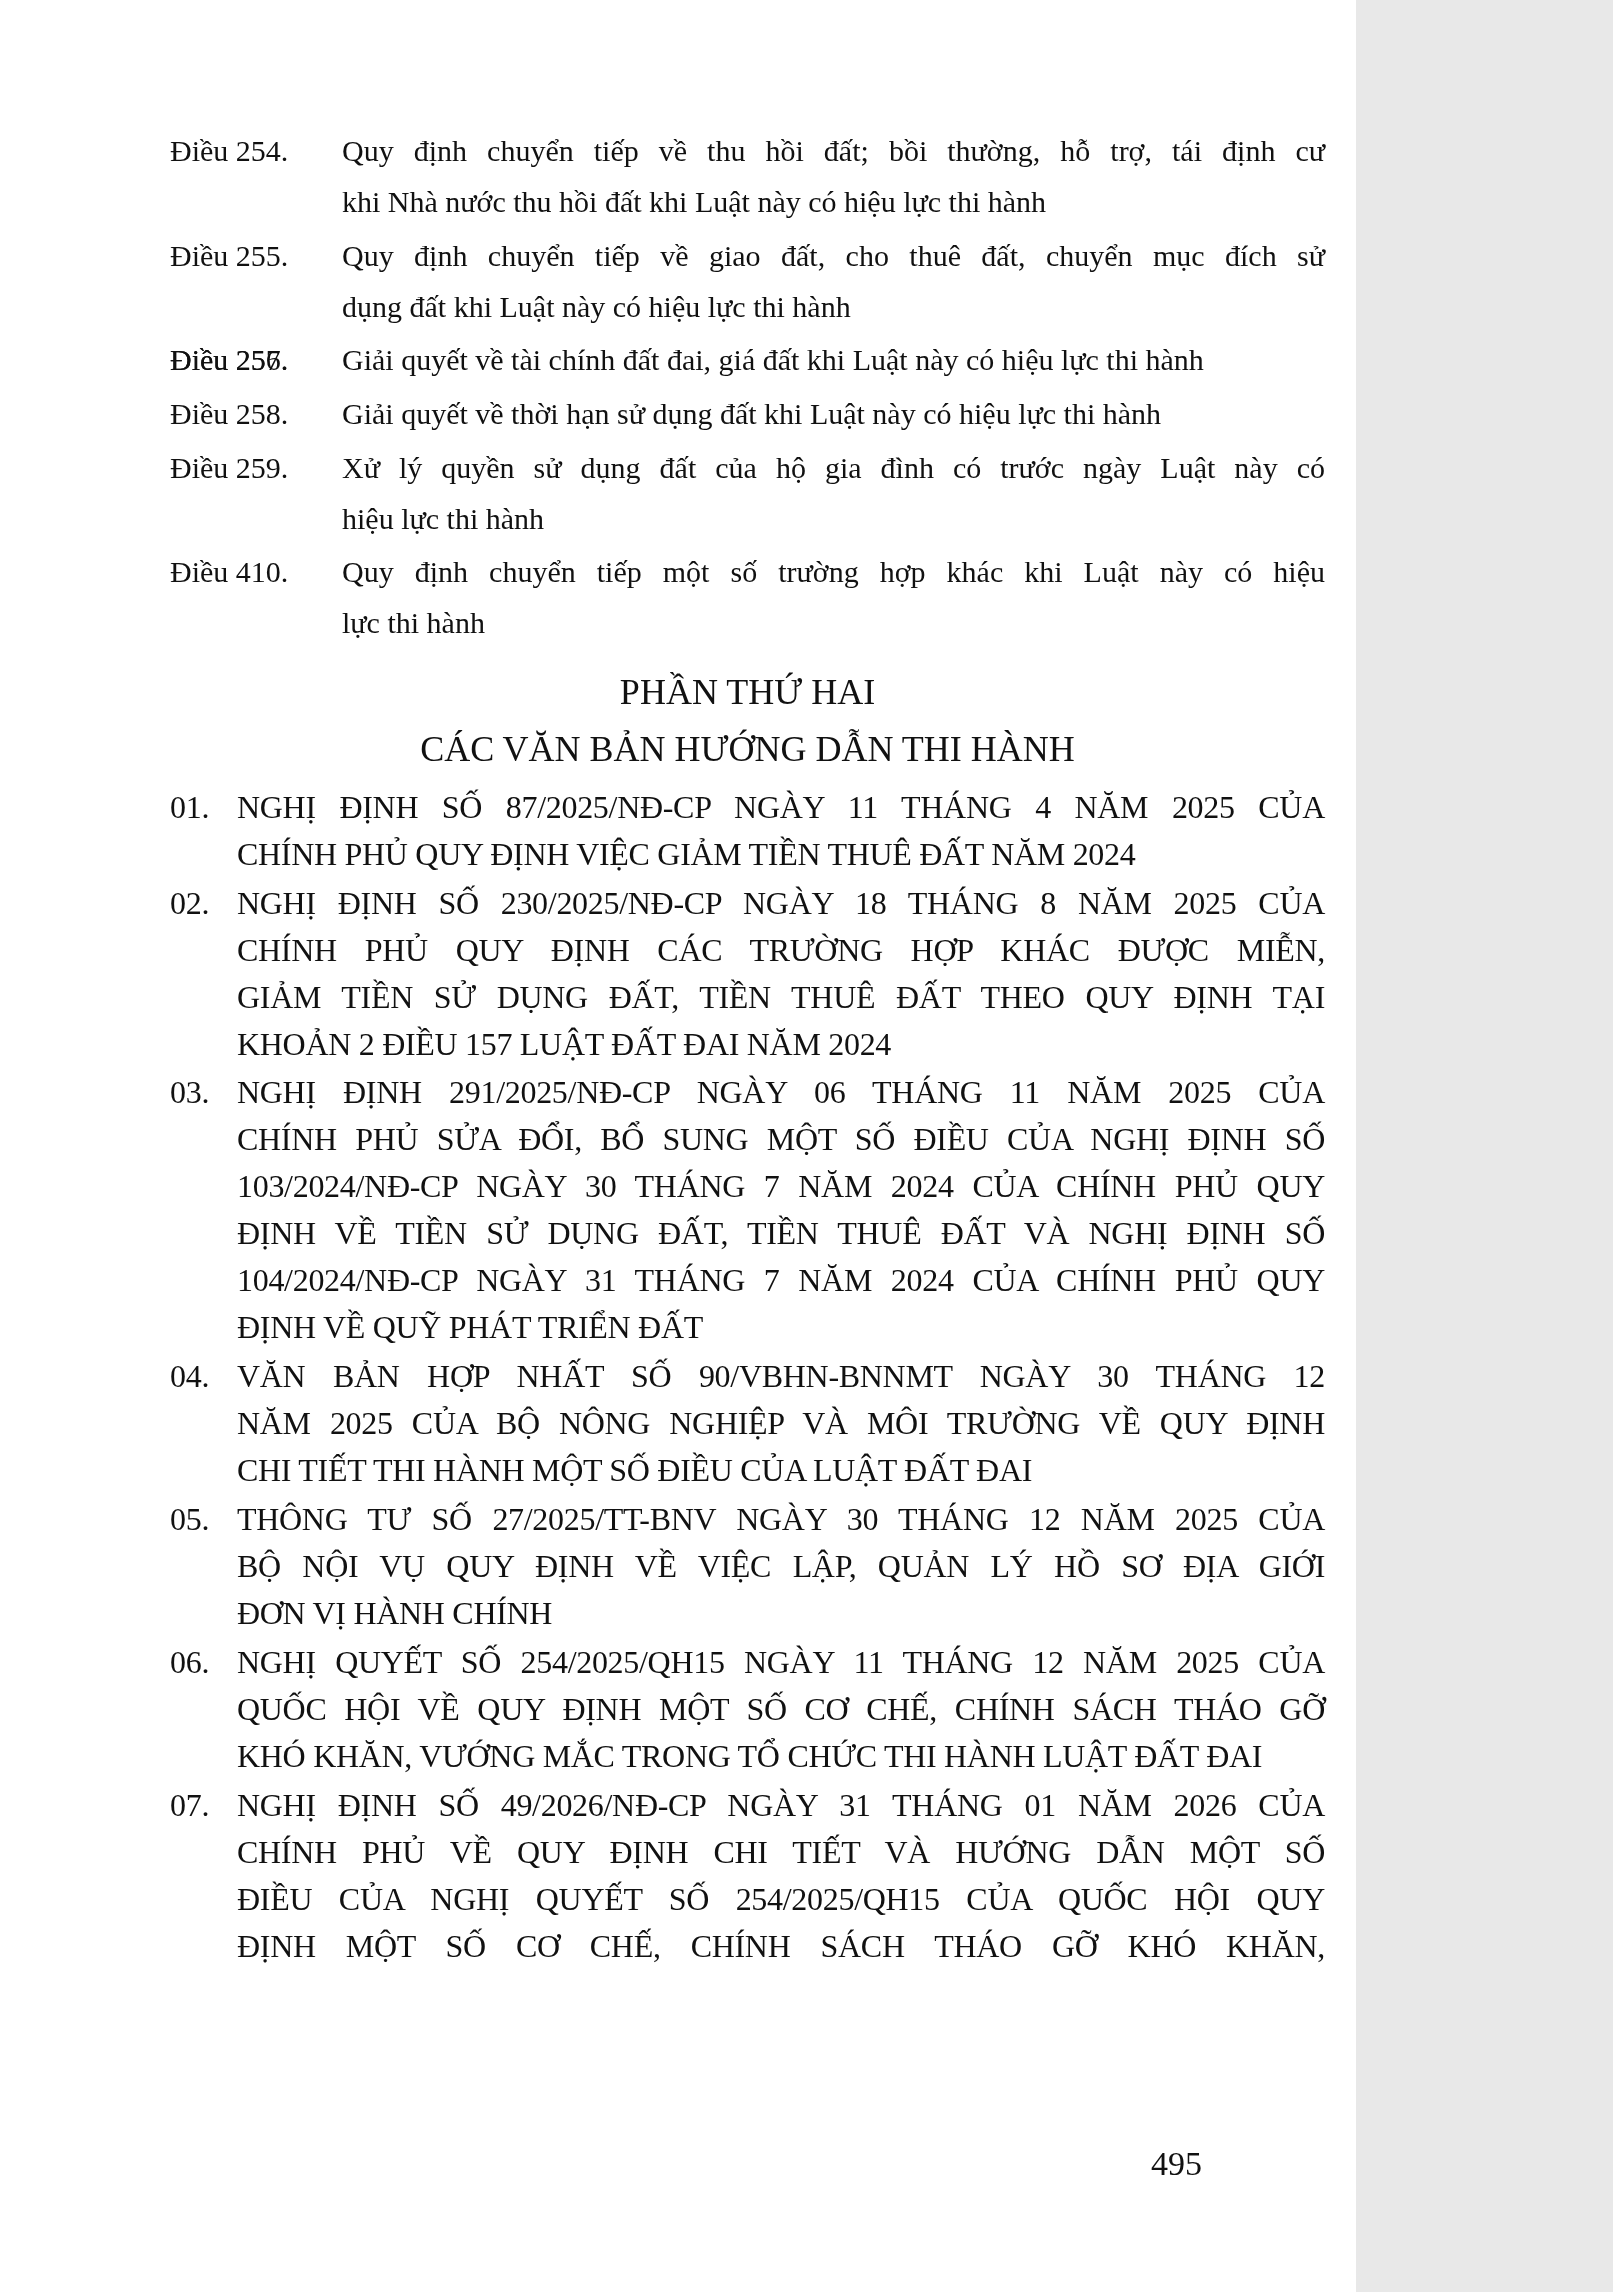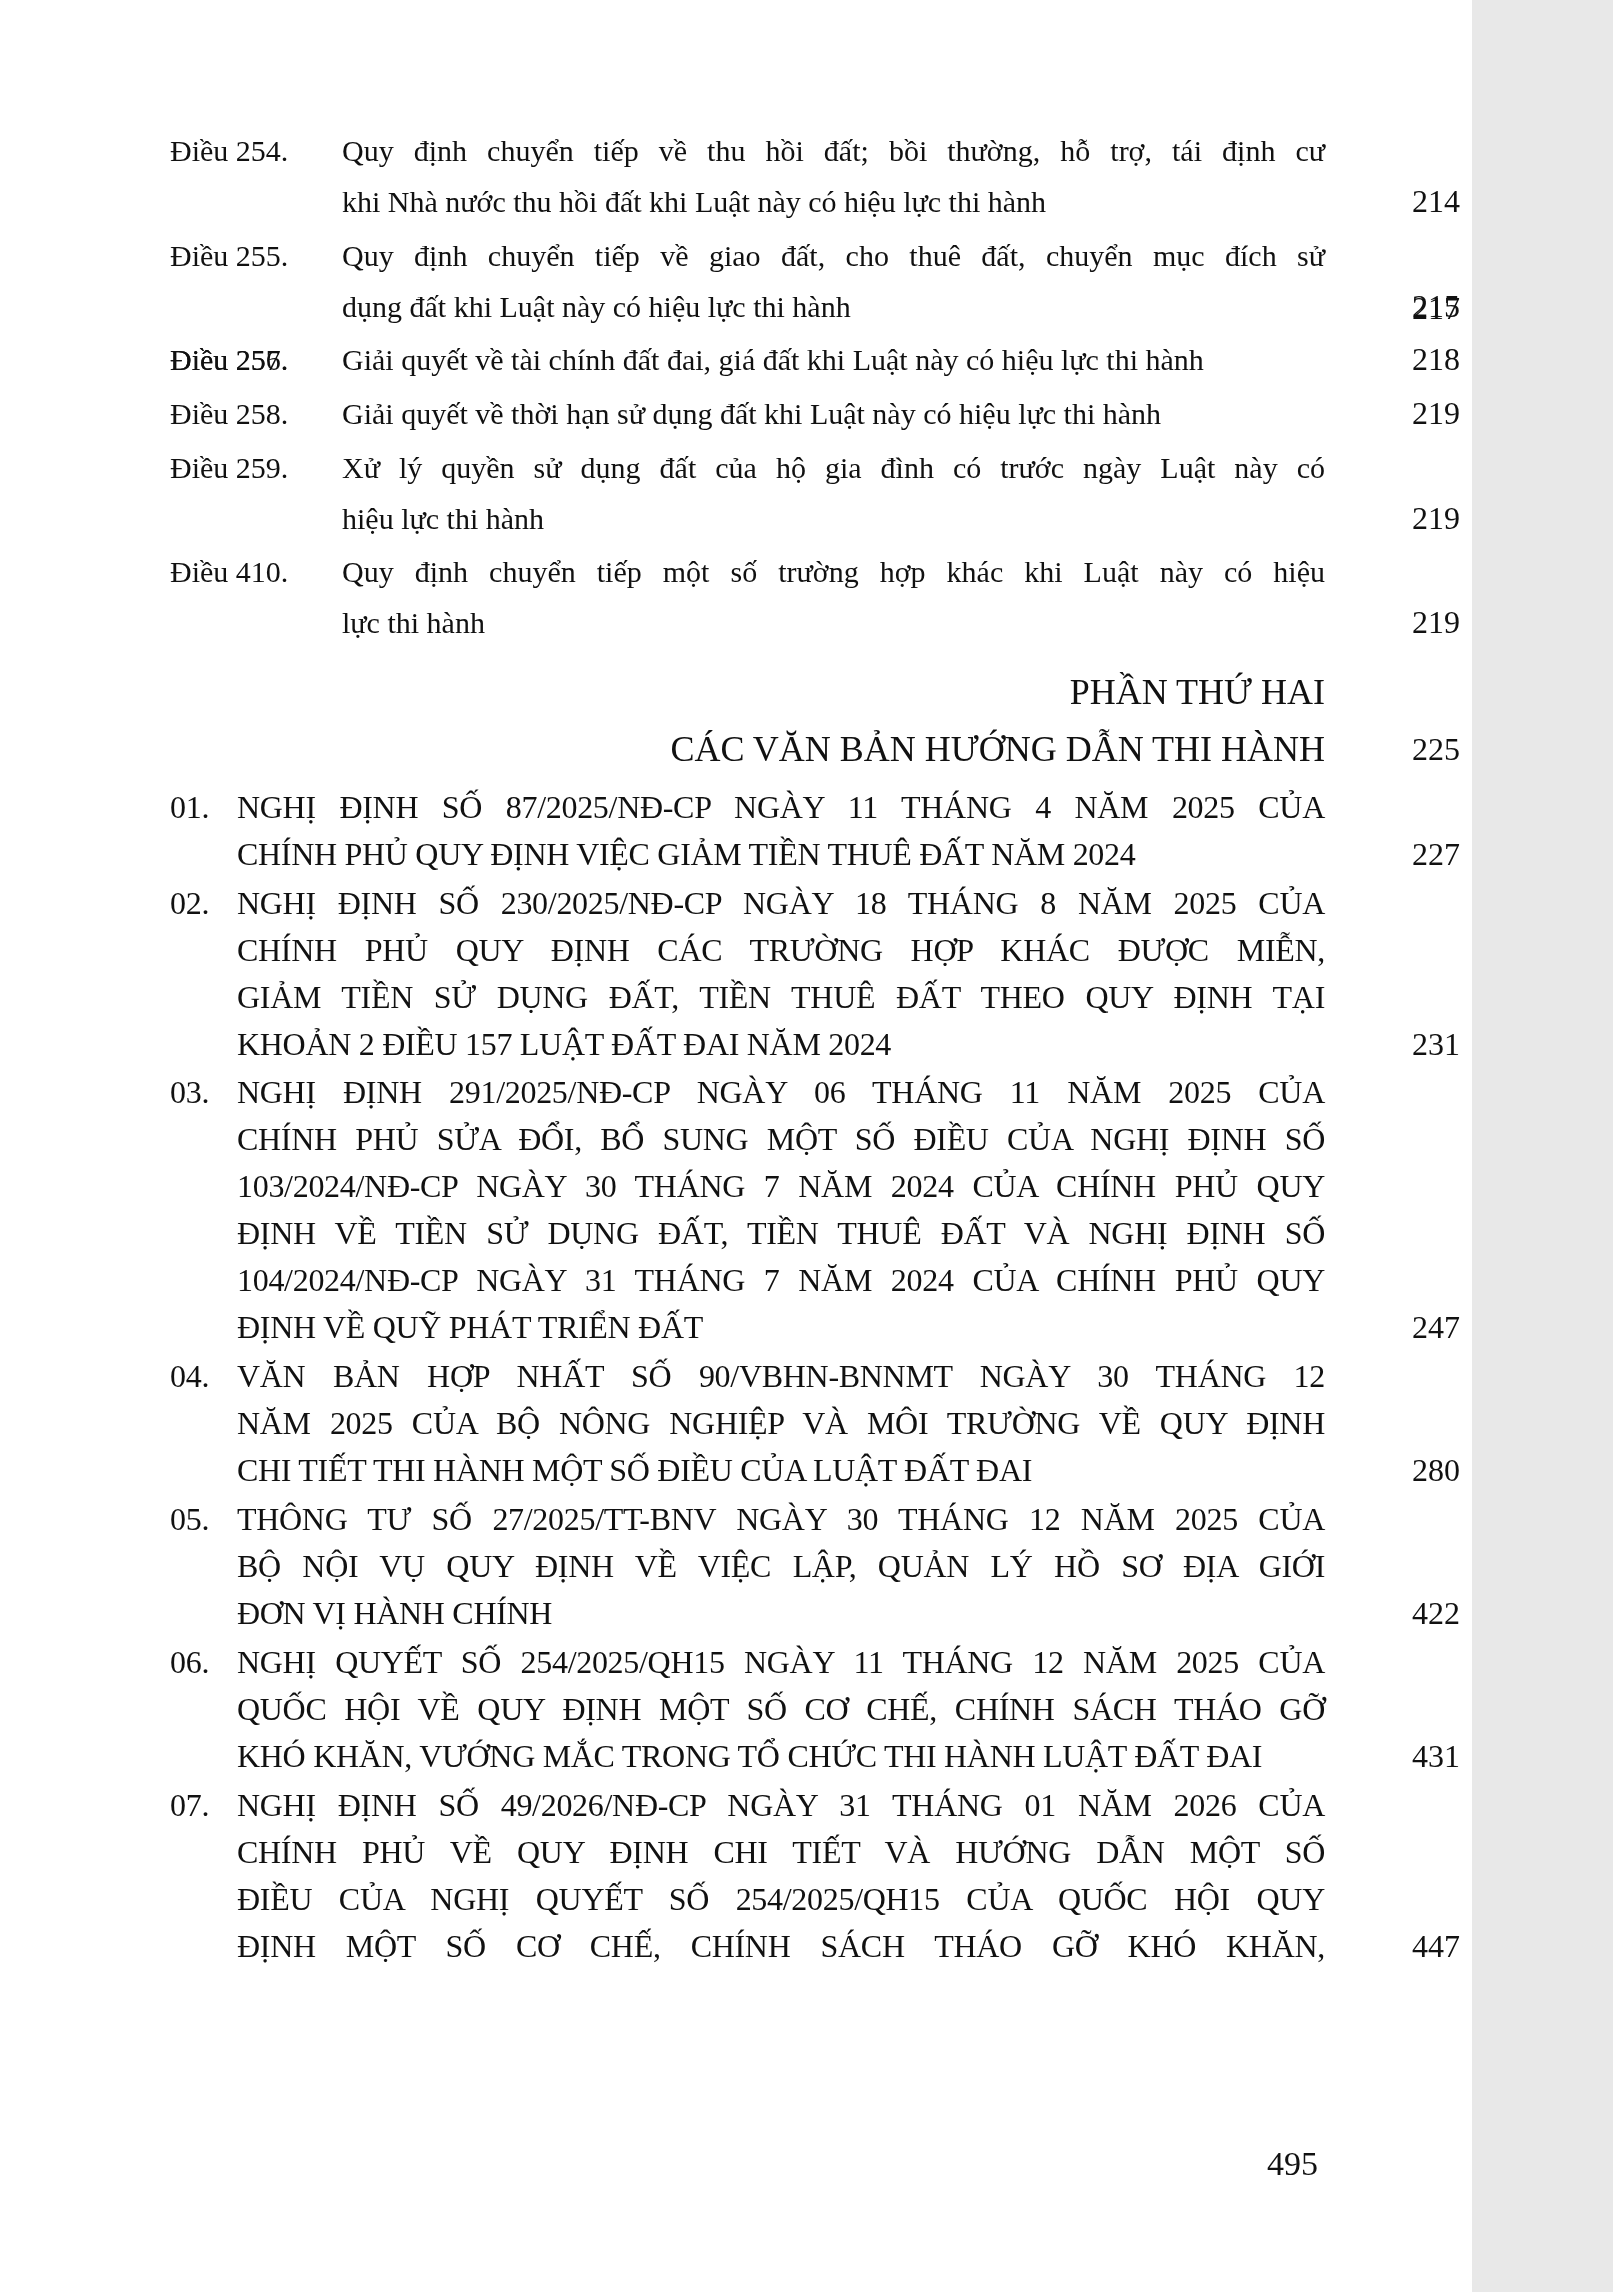--- a/index.html
+++ b/index.html
@@ -1,18 +1,18 @@
 <!DOCTYPE html>
 <html style="font-size:14.3px"><head>
 <meta charset="utf-8">
 <style>
   html, body { margin: 0; padding: 0; background: #e8e8e8; }
   .page {
     position: relative;
-    width: 1472px;
+    width: 1356px;
     height: 2293px;
     background: #ffffff;
     color: #111111;
     font-family: "Liberation Serif", "DejaVu Serif", serif;
     overflow: hidden;
   }
   .toc {
     position: absolute;
     left: 170px;
     top: 125px;
@@ -66,21 +66,21 @@
   .part-heading {
     position: relative;
     width: 1290px;
     margin-top: 16px;
     margin-bottom: 5.4px;
     font-size: 36px;
     line-height: 57px;
   }
   .ph-line {
     width: 1155px;
-    text-align: right;
+    text-align: center;
     white-space: nowrap;
   }
   
   .footer-page {
     position: absolute;
     top: 2142px;
     right: 154px;
     font-size: 34px;
     line-height: 43px;
   }

